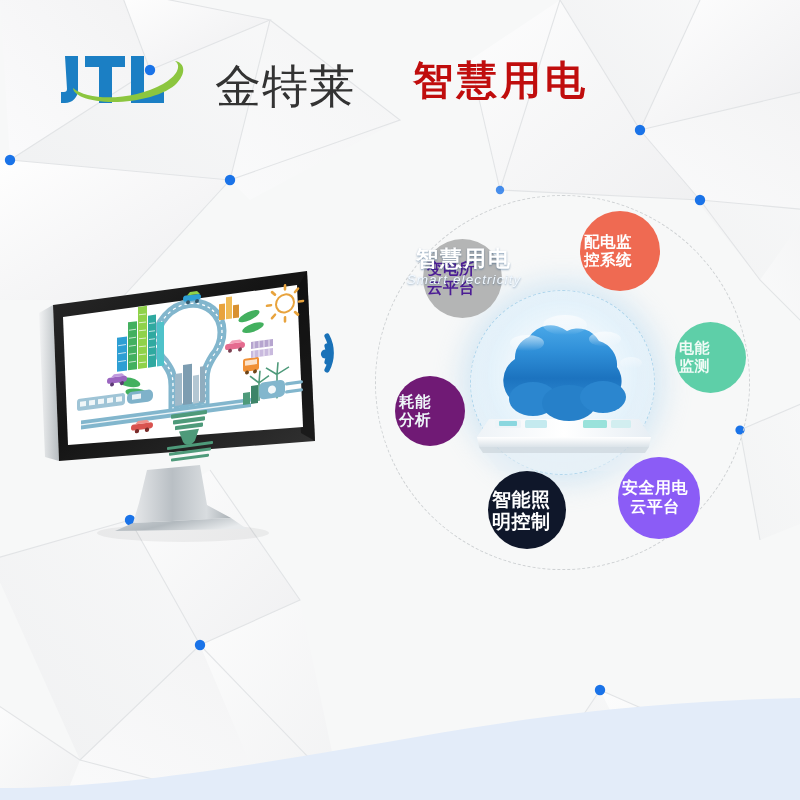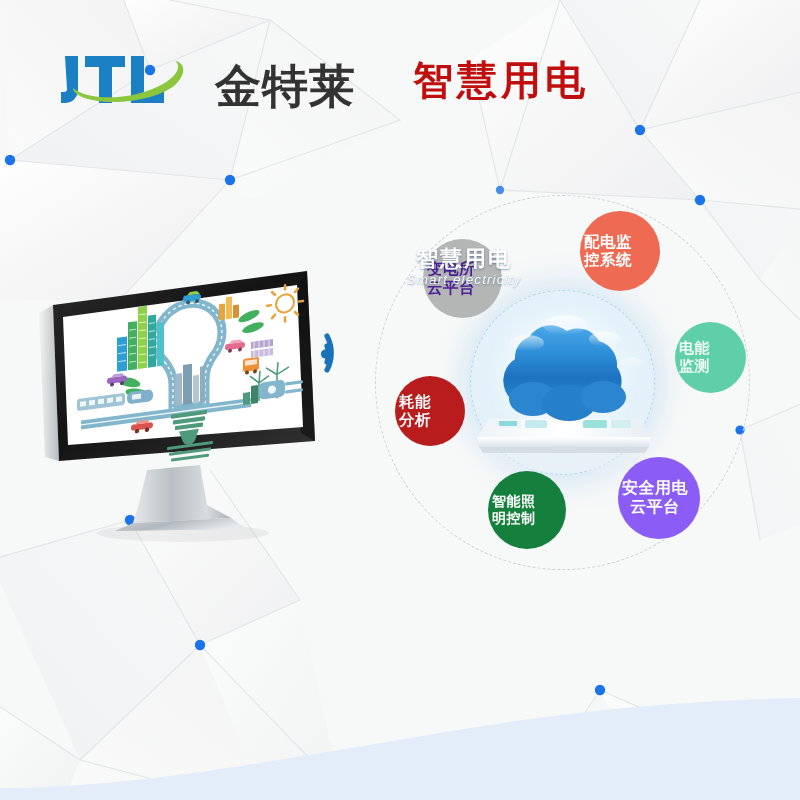--- a/index.html
+++ b/index.html
@@ -17,21 +17,21 @@
   
   #header { position:absolute; left:0; top:0; width:800px; height:140px; z-index:6; }
 
   #logo-wrap {
     position:absolute; left:55px; top:42px;
     width:300px; height:70px;
   }
   #logo-mark { position:absolute; left:0; top:0; width:140px; height:70px; }
   #logo-cn {
     position:absolute; left:160px; top:44px;
-    font-size:46px; font-weight:bold; color:#333333;
+    font-size:46px; font-weight:normal; color:#333333;
     letter-spacing:1px; line-height:1; white-space:nowrap;
     transform:translateY(-50%);
     font-family:"DejaVu Sans","Liberation Sans",sans-serif;
   }
   #slogan {
     position:absolute; left:413px; top:80px;
     transform:translateY(-50%);
     font-size:40px; font-weight:bold; color:#c00d0d;
     letter-spacing:4px; white-space:nowrap;
     font-family:"DejaVu Sans","Liberation Sans",sans-serif;
@@ -92,24 +92,24 @@
   .bubble span { display:block; padding:0 2px; }
 
   #b-substation { left:58px;  top:54px;  width:79px;  height:79px;  font-size:15.5px;
                   background:#b4b5b5; color:#4c1d95; }
   #b-distrib    { left:215px; top:26px;  width:80px;  height:80px;  font-size:15.5px;
                   background:#ef6a52; }
   #b-energy     { left:310px; top:137px; width:71px;  height:71px;  font-size:15px;
                   background:#5ecfa8; color:#f0fbf6; }
   #b-safety     { left:253px; top:272px; width:82px;  height:82px;  font-size:16px;
                   background:#8b5cf6; }
-  #b-lighting   { left:123px; top:286px; width:78px;  height:78px;  font-size:14px;
-                  background:#15803d; }
+  #b-lighting   { left:123px; top:286px; width:78px;  height:78px;  font-size:19px;
+                  background:#0f172a; }
   #b-consume    { left:30px;  top:191px; width:70px;  height:70px;  font-size:15.5px;
-                  background:#b91c1c; color:#eef7f9; }
+                  background:#701a75; color:#eef7f9; }
 
   
   #wave { position:absolute; left:0; bottom:0; width:800px; height:130px; z-index:1; }
 </style>
 </head>
 <body>
 
 <svg id="bg-poly" viewBox="0 0 800 800">
   <defs>
     <linearGradient id="fc1" x1="0" y1="0" x2="1" y2="1">

